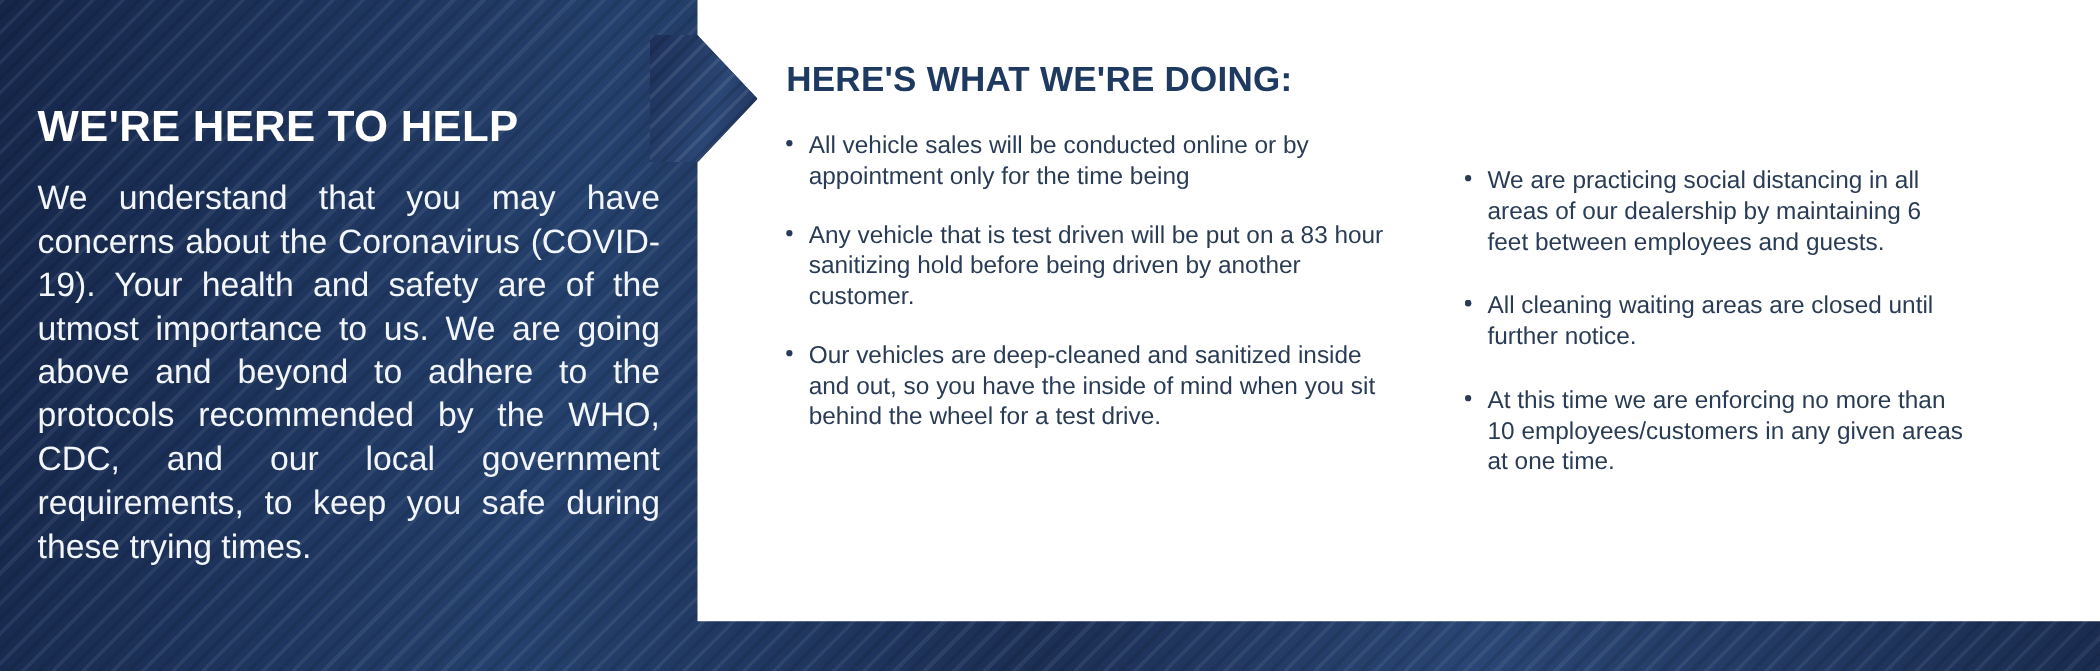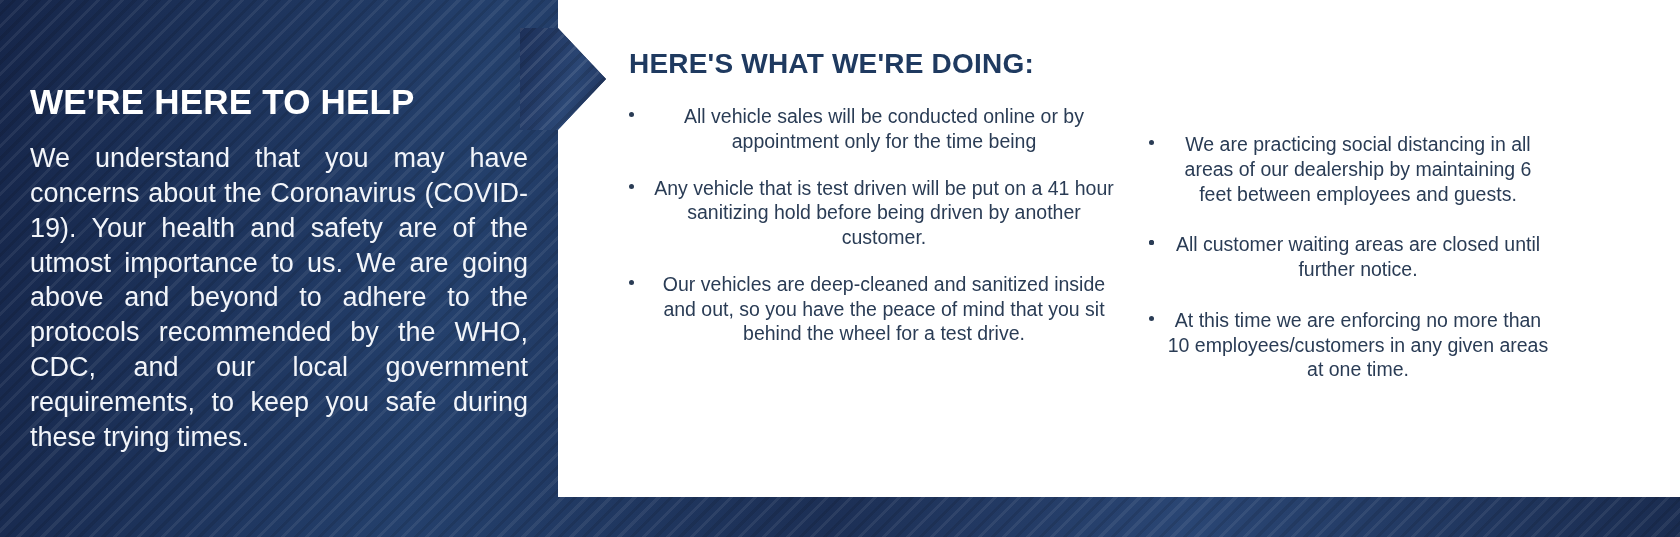--- a/index.html
+++ b/index.html
@@ -110,22 +110,21 @@
   .doing-title {
     color: #1f3a60;
     font-size: 28px;
     font-weight: bold;
     letter-spacing: 0.2px;
     margin: 0 0 24px 0;
   }
 
   .columns {
     display: flex;
-    gap: 28px;
-    text-align: center;
+    gap: 51px;
   }
   .col {
     flex: 1 1 0;
   }
   .col-1 { max-width: 492px; }
   .col-2 { max-width: 400px; margin-top: 28px; }
 
   ul.bullets {
     list-style: none;
     margin: 0;
@@ -170,41 +169,41 @@
     <div class="columns">
 
       <div class="col col-1">
         <ul class="bullets">
           <li>
             <span class="dot"></span>
             <span>All vehicle sales will be conducted online or by appointment only for the time being</span>
           </li>
           <li>
             <span class="dot"></span>
-            <span>Any vehicle that is test driven will be put on a 41 hour sanitizing hold before being driven by another customer.</span>
-          </li>
-          <li>
-            <span class="dot"></span>
-            <span>Our vehicles are deep-cleaned and sanitized inside and out, so you have the peace of mind that you sit behind the wheel for a test drive.</span>
+            <span>Any vehicle that is test driven will be put on a 83 hour sanitizing hold before being driven by another customer.</span>
+          </li>
+          <li>
+            <span class="dot"></span>
+            <span>Our vehicles are deep-cleaned and sanitized inside and out, so you have the inside of mind when you sit behind the wheel for a test drive.</span>
           </li>
         </ul>
       </div>
 
       <div class="col col-2">
         <ul class="bullets">
           <li>
             <span class="dot"></span>
             <span>We are practicing social distancing in all areas of our dealership by maintaining 6 feet between employees and guests.</span>
           </li>
           <li>
             <span class="dot"></span>
           </li>
           <li>
             <span class="dot"></span>
-            <span>All customer waiting areas are closed until further notice.</span>
+            <span>All cleaning waiting areas are closed until further notice.</span>
           </li>
           <li>
             <span class="dot"></span>
             <span>At this time we are enforcing no more than 10 employees/customers in any given areas at one time.</span>
           </li>
         </ul>
       </div>
 
     </div>
   </div>

